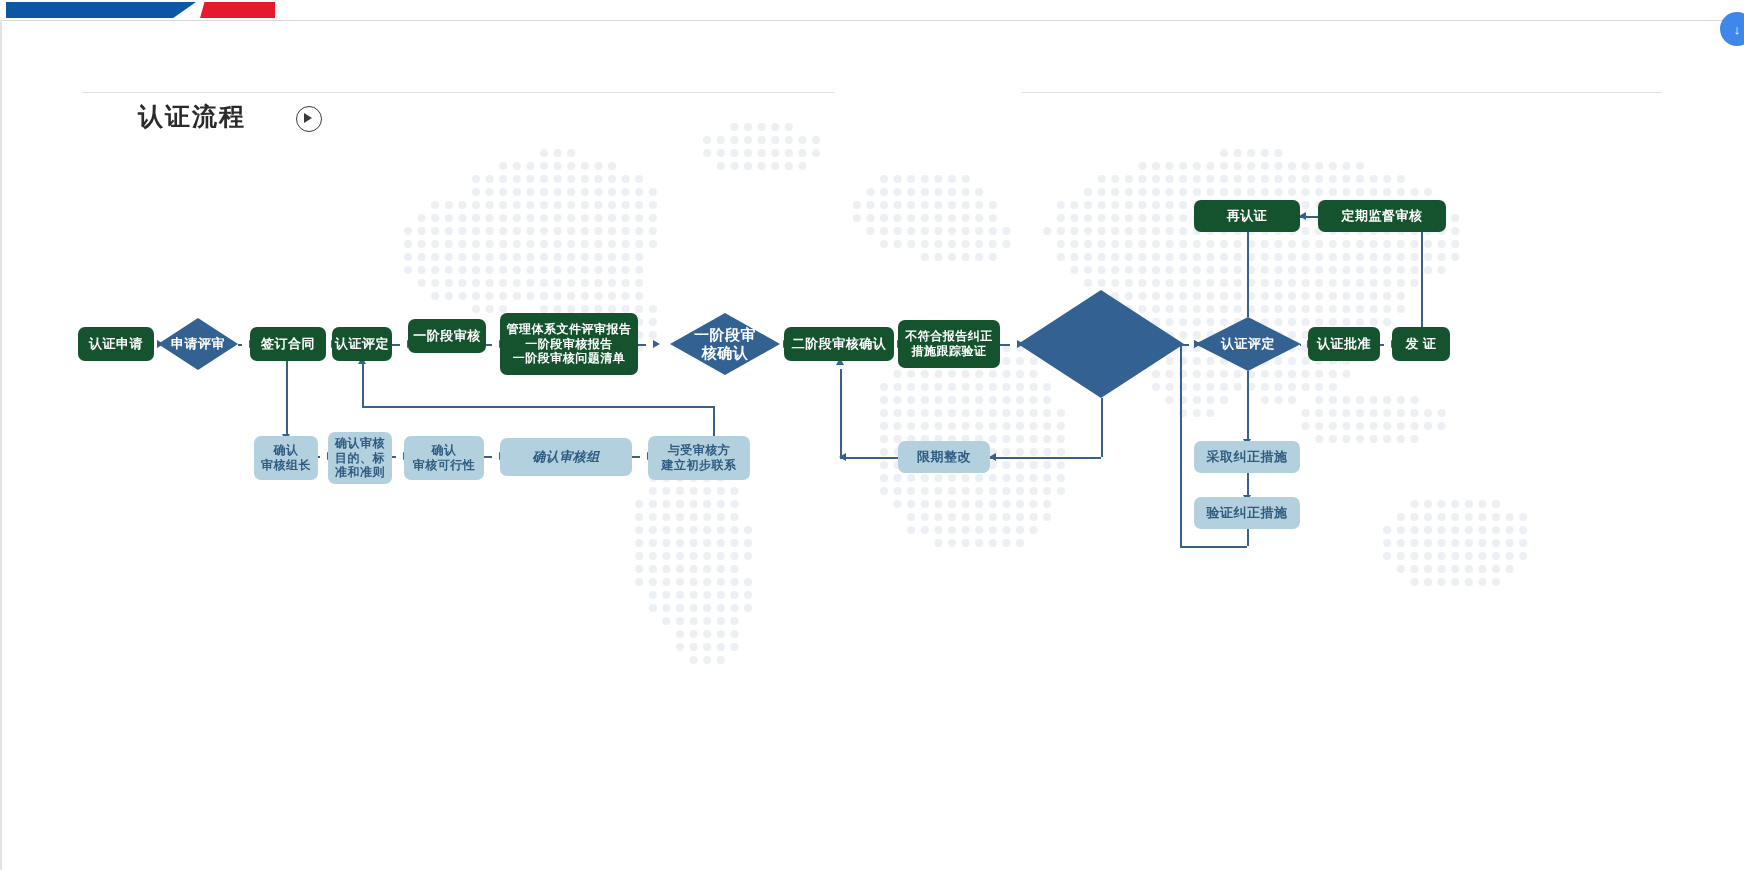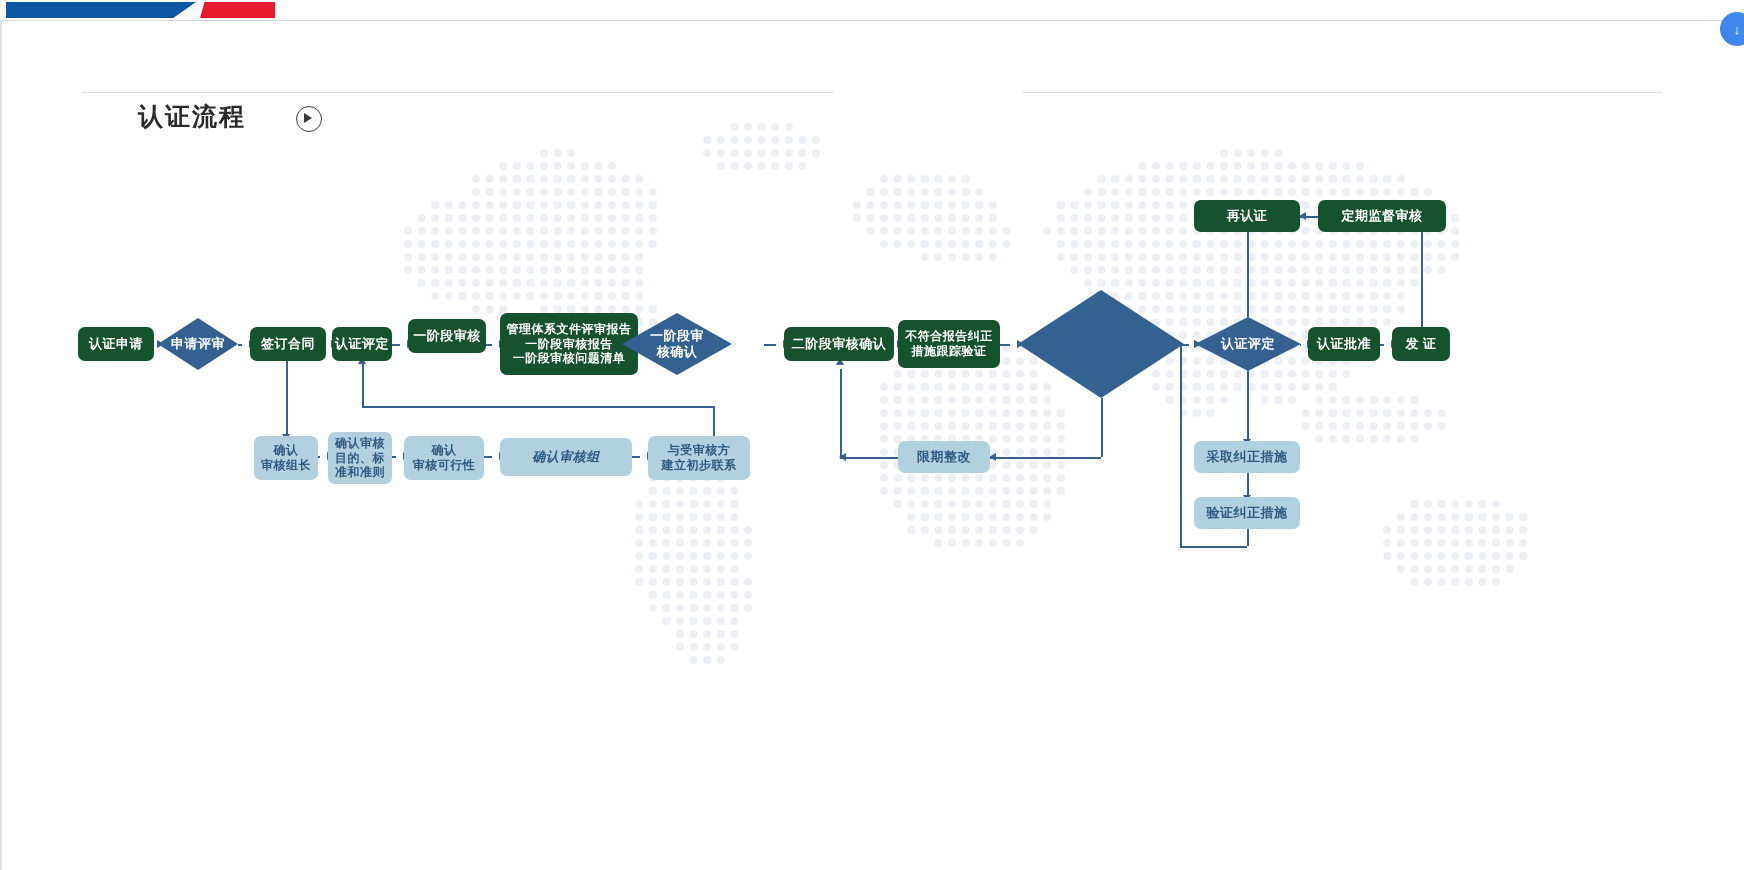--- a/index.html
+++ b/index.html
@@ -1311,21 +1311,21 @@
         <div class="nlabel" style="white-space: pre-line;">认证评定</div>
       </div>
       <div class="node rect" style="left: 408px; top: 205px; width: 78px; height: 34px; font-size: 13px;">
         <div class="nlabel" style="white-space: pre-line;">一阶段审核</div>
       </div>
       <div class="node rect" style="left: 500px; top: 199px; width: 138px; height: 62px; font-size: 12px;">
         <div class="nlabel" style="white-space: pre-line;">管理体系文件评审报告
 一阶段审核报告
 一阶段审核问题清单</div>
       </div>
-      <div class="node diamond" style="left: 622px; top: 199px; width: 110px; height: 62px; font-size: 13px; align-items: center;">
+      <div class="node diamond" style="left: 670px; top: 199px; width: 110px; height: 62px; font-size: 15px; align-items: center;">
         <div class="dshape"></div>
         <div class="dlabel" style="white-space: pre-line;">一阶段审
 核确认</div>
       </div>
       <div class="node rect" style="left: 784px; top: 213px; width: 110px; height: 34px; font-size: 13px;">
         <div class="nlabel" style="white-space: pre-line;">二阶段审核确认</div>
       </div>
       <div class="node rect" style="left: 898px; top: 206px; width: 102px; height: 48px; font-size: 12px;">
         <div class="nlabel" style="white-space: pre-line;">不符合报告纠正
 措施跟踪验证</div>

